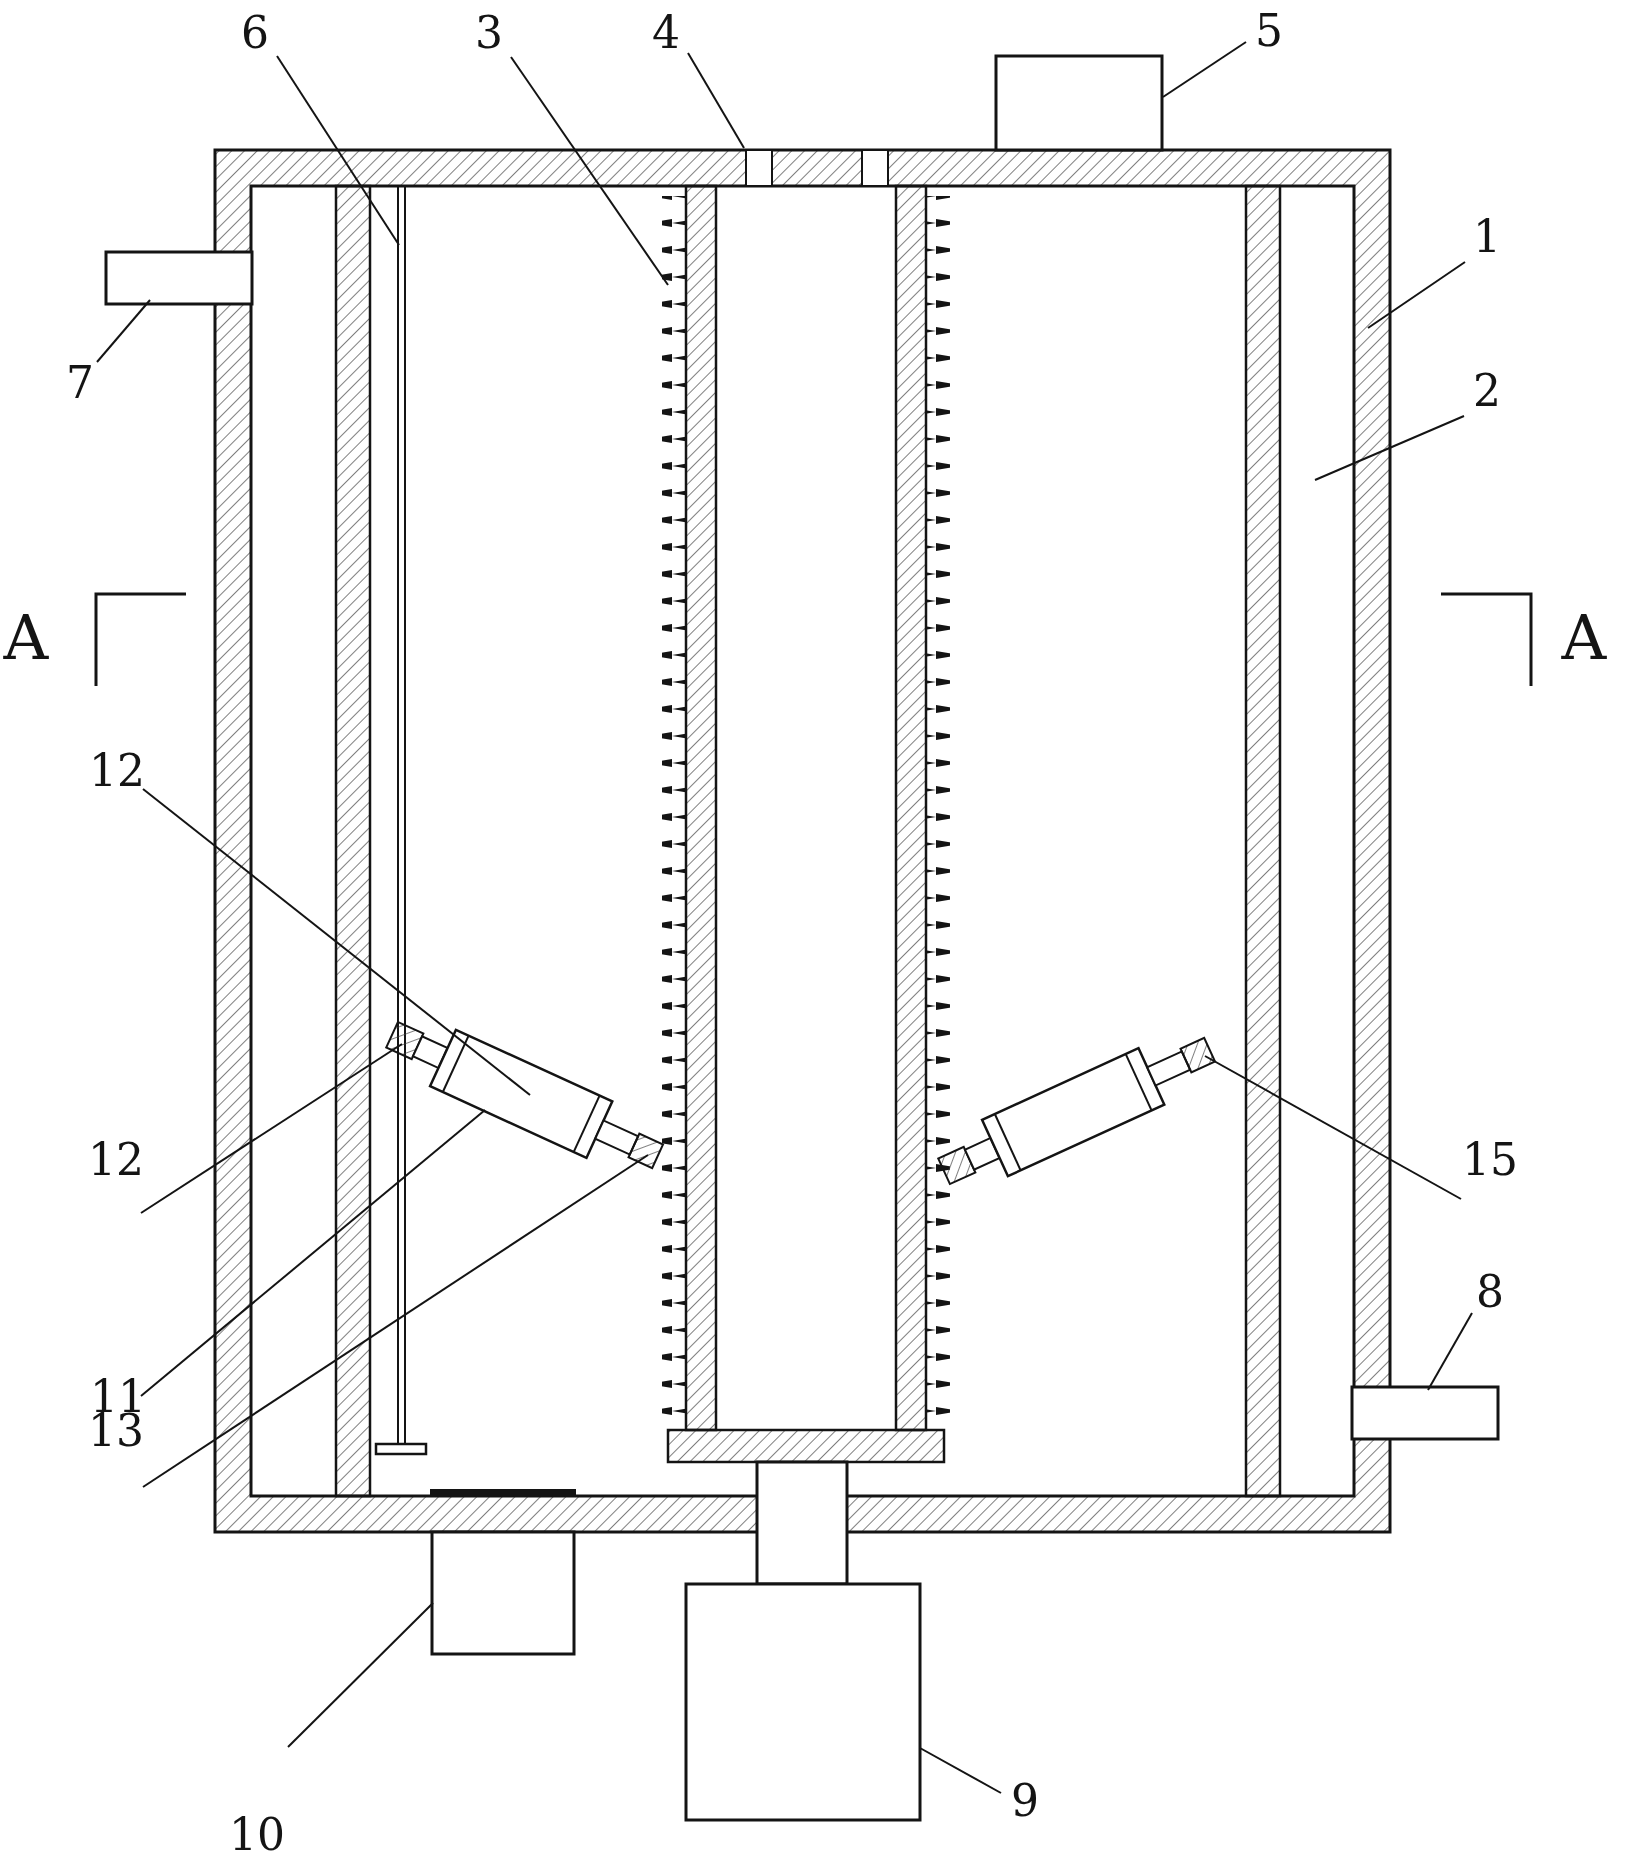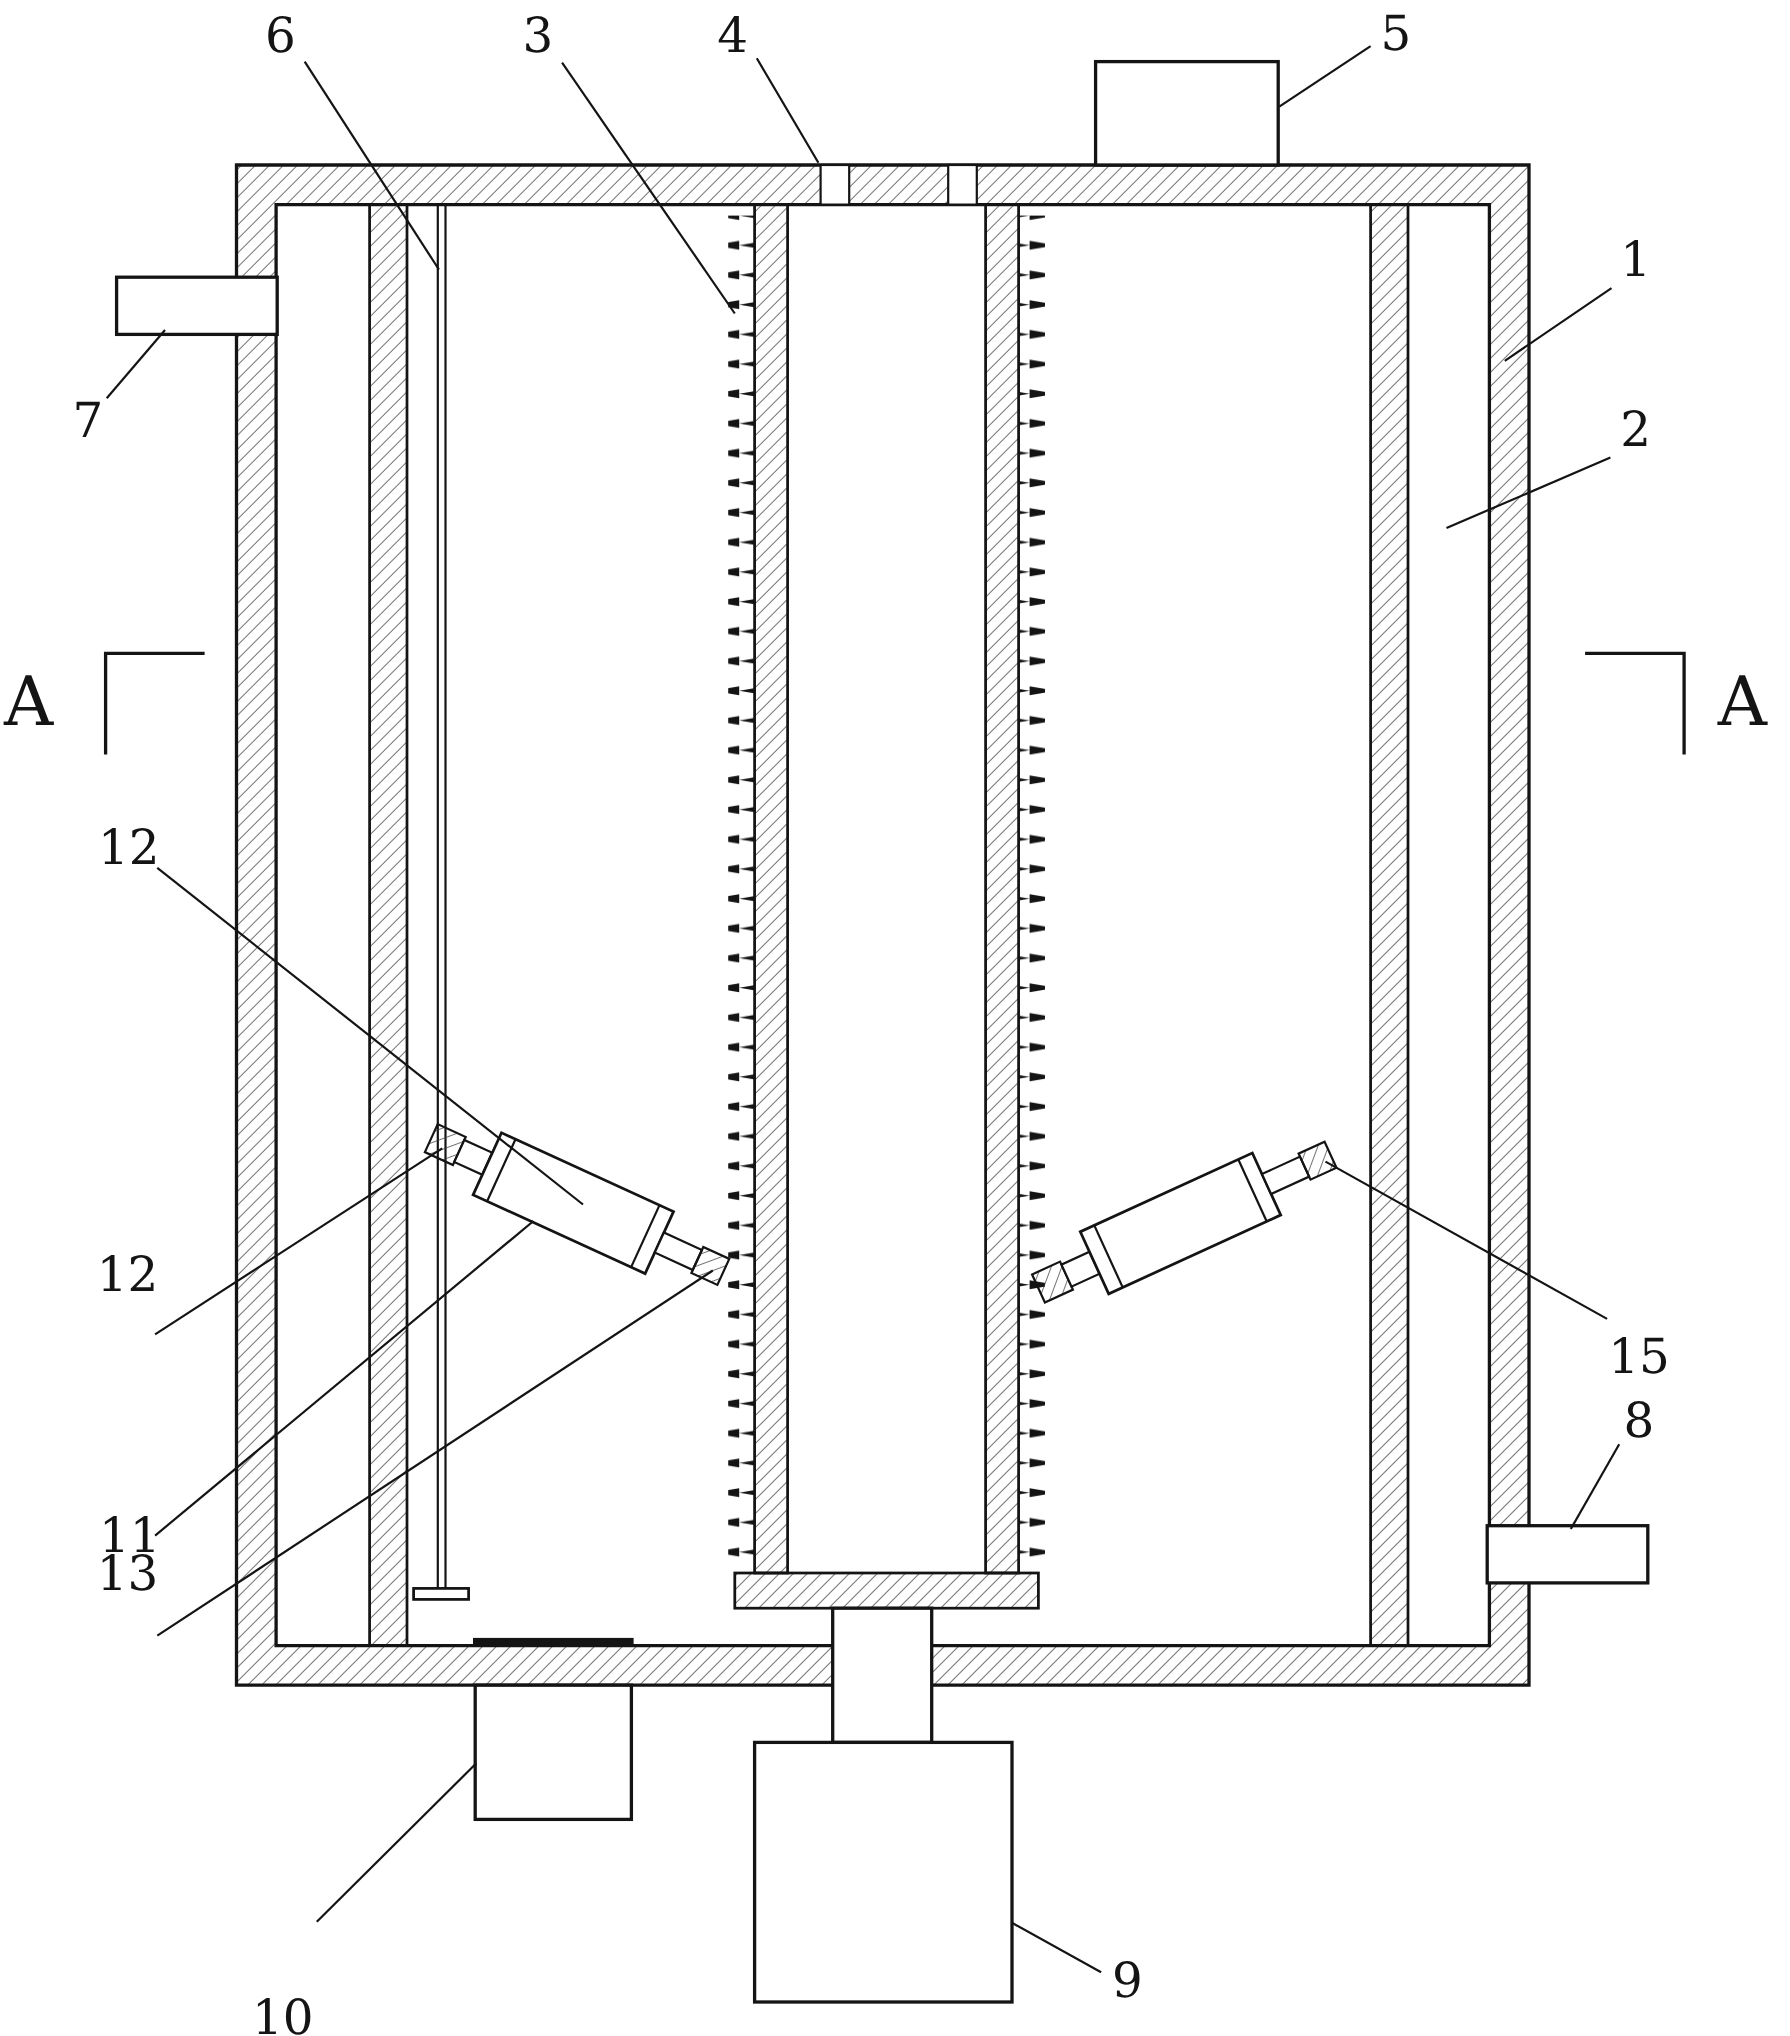--- a/index.html
+++ b/index.html
@@ -147,18 +147,18 @@
   <div class="callout" style="left:1269px;top:31px">5</div>
   <div class="callout" style="left:255px;top:33px">6</div>
   <div class="callout" style="left:80px;top:383px">7</div>
   <div class="callout" style="left:1490px;top:1292px">8</div>
   <div class="callout" style="left:1025px;top:1801px">9</div>
   <div class="callout" style="left:257px;top:1835px">10</div>
   <div class="callout" style="left:118px;top:1397px">11</div>
   <div class="callout" style="left:116px;top:1160px">12</div>
   <div class="callout" style="left:116px;top:1431px">13</div>
   <div class="callout" style="left:117px;top:771px">12</div>
-  <div class="callout" style="left:1490px;top:1234px">15</div>
+  <div class="callout" style="left:1490px;top:1160px">15</div>
 
   <div class="section-marker" style="left:26px;top:638px">A</div>
   <div class="section-marker" style="left:1584px;top:638px">A</div>
 
 </div>
 
 </body></html>

